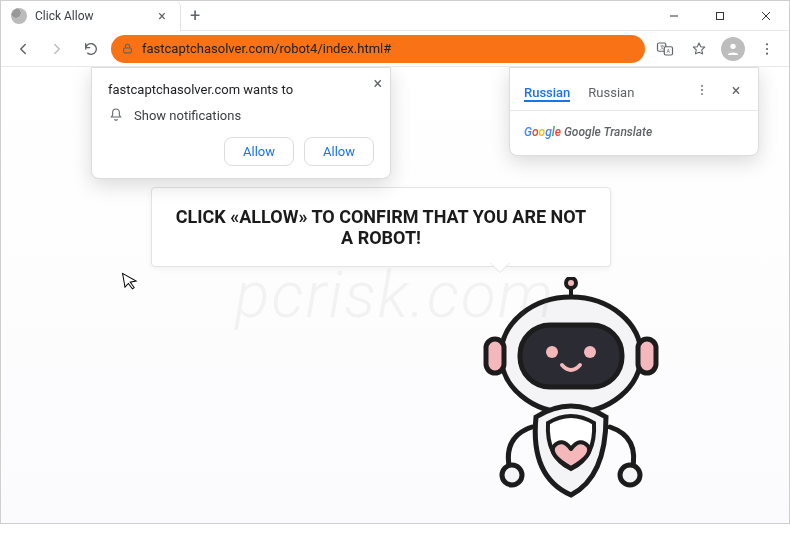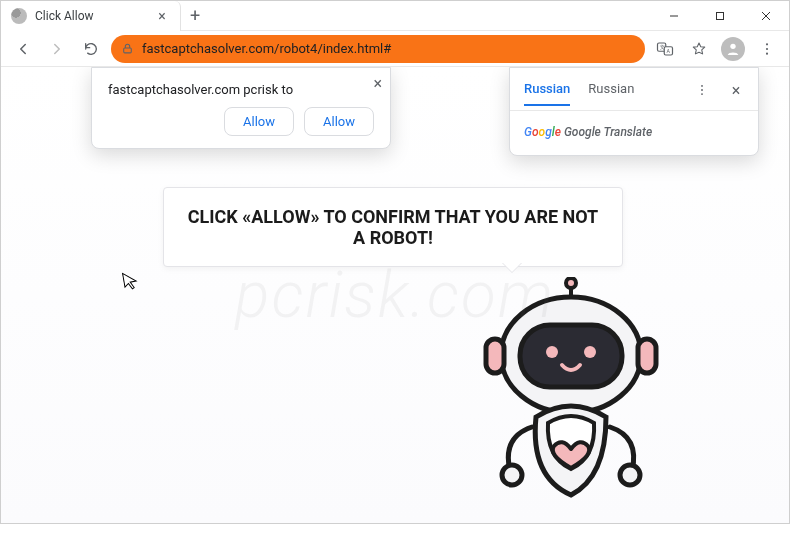--- a/index.html
+++ b/index.html
@@ -34,28 +34,28 @@
 .notif-popup .np-close { position: absolute; top: 6px; right: 8px; color: #5f6368; cursor: pointer; font-size: 16px; }
 .notif-title { font-size: 13px; color: #202124; margin-bottom: 10px; }
 .notif-row { display: flex; align-items: center; gap: 10px; font-size: 13px; color: #3c4043; margin-bottom: 14px; }
 .bell { color: #5f6368; }
 .notif-actions { display: flex; gap: 10px; justify-content: flex-end; }
 .notif-btn { border: 1px solid #dadce0; background: #fff; color: #1a73e8; font-size: 13px; padding: 6px 18px; border-radius: 8px; cursor: pointer; }
 
 
 .translate-popup { position: absolute; top: 0; right: 30px; width: 250px; background: #fff; border: 1px solid #dadce0; border-radius: 0 0 8px 8px; box-shadow: 0 6px 20px rgba(0,0,0,0.15); z-index: 20; }
 .translate-tabs { display: flex; align-items: center; padding: 8px 8px 0 14px; gap: 18px; border-bottom: 1px solid #e8e8e8; }
-.tr-tab { font-size: 13px; color: #5f6368; padding-bottom: 8px; cursor: pointer; border-bottom: 2px solid transparent; }
+.tr-tab { font-size: 13px; color: #5f6368; cursor: pointer; border-bottom: 2px solid transparent; }
 .tr-tab.active { color: #1a73e8; border-bottom-color: #1a73e8; font-weight: 500; }
 .tr-controls { margin-left: auto; display: flex; gap: 6px; padding-bottom: 6px; }
 .translate-body { padding: 14px 14px 16px; font-size: 12px; color: #5f6368; }
 .google-g { font-weight: 500; font-style: italic; }
 
 
-.speech { position: absolute; top: 120px; left: 150px; width: 460px; background: #fff; border: 1px solid #e4e4e8; border-radius: 4px; padding: 18px 20px; text-align: center; font-size: 18px; font-weight: 700; color: #1b1b1b; box-shadow: 0 2px 6px rgba(0,0,0,0.05); margin-left: 12px; }
+.speech { position: absolute; top: 120px; left: 150px; width: 460px; background: #fff; border: 1px solid #e4e4e8; border-radius: 4px; padding: 18px 20px; text-align: center; font-size: 18px; font-weight: 700; color: #1b1b1b; box-shadow: 0 2px 6px rgba(0,0,0,0.05); }
 .speech::after { content: ""; position: absolute; bottom: -16px; right: 100px; width: 0; height: 0; border: 10px solid transparent; border-top-color: #fff; filter: drop-shadow(0 1px 0 #e4e4e8); }
 
 .robot { position: absolute; top: 210px; left: 475px; width: 190px; height: 260px; }
 .robot svg { width: 100%; height: 100%; }
 
 .robot-shadow { position: absolute; top: 470px; left: 530px; width: 80px; height: 12px; background: #1c1c1c; border-radius: 50%; opacity: 0.85; }
 
 .cursor { position: absolute; top: 204px; left: 122px; color: #000; font-size: 16px; transform: rotate(-10deg); }
 
 .watermark { position: absolute; top: 50%; left: 50%; transform: translate(-50%, -50%); font-size: 64px; font-weight: 300; font-style: italic; color: rgba(120,120,120,0.08); letter-spacing: 2px; pointer-events: none; white-space: nowrap; z-index: 1; }
@@ -148,21 +148,30 @@
         </svg>
     </div>
   </div>
 
   <div class="viewport">
 
     <div class="watermark">pcrisk.com</div>
 
     <div class="notif-popup">
       <span class="np-close">×</span>
-      <div class="notif-title">fastcaptchasolver.com pcrisk to</div>
+      <div class="notif-title">fastcaptchasolver.com wants to</div>
+      <div class="notif-row">
+        <span class="bell">
+          <svg width="16" height="16" viewBox="0 0 24 24">
+              <path d="M12 3a5 5 0 0 0-5 5v4l-2 3h14l-2-3V8a5 5 0 0 0-5-5z" fill="none" stroke="#5f6368" stroke-width="1.6"></path>
+              <path d="M10 18a2 2 0 0 0 4 0" fill="none" stroke="#5f6368" stroke-width="1.6"></path>
+            </svg>
+        </span>
+        <span>Show notifications</span>
+      </div>
       <div class="notif-actions">
         <button class="notif-btn">Allow</button>
         <button class="notif-btn">Allow</button>
       </div>
     </div>
 
     <div class="translate-popup">
       <div class="translate-tabs">
         <span class="tr-tab active">Russian</span>
         <span class="tr-tab">Russian</span>

